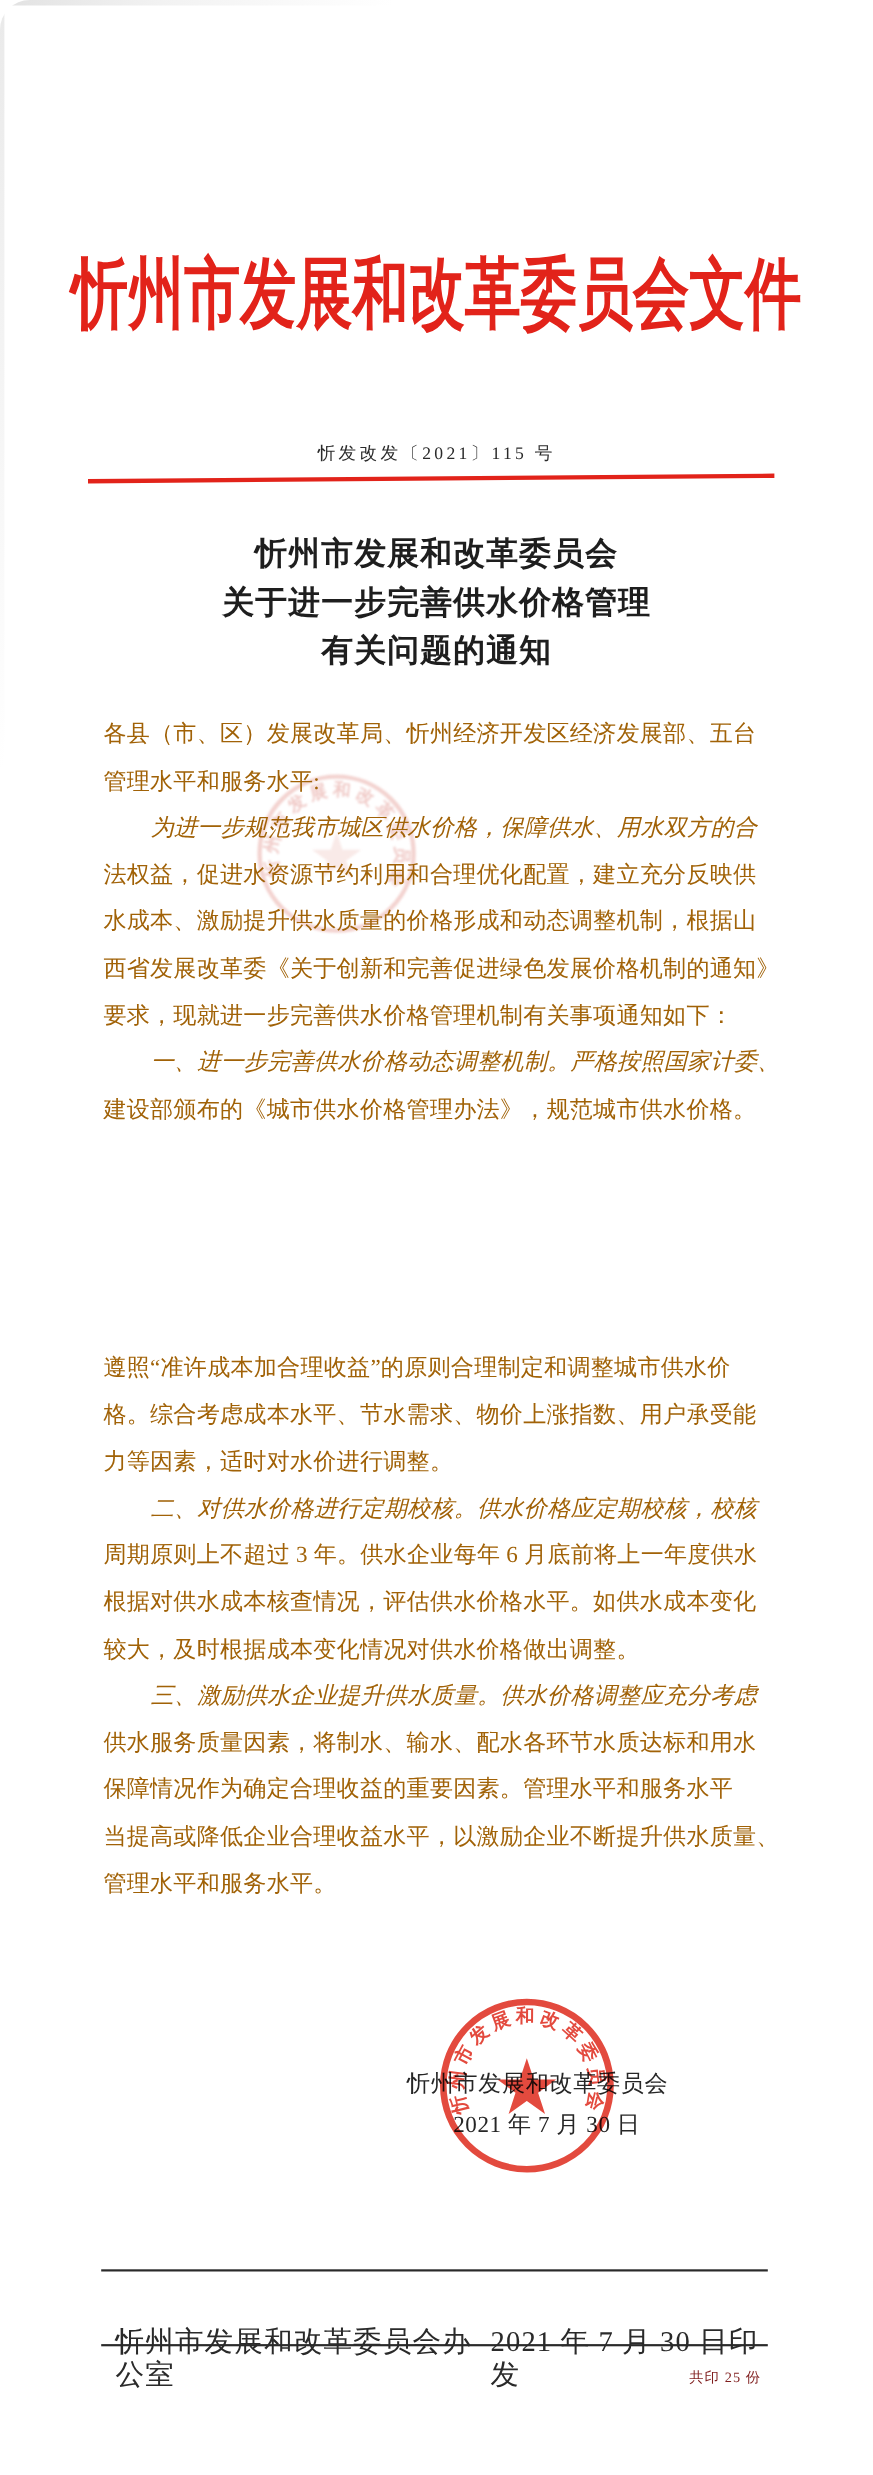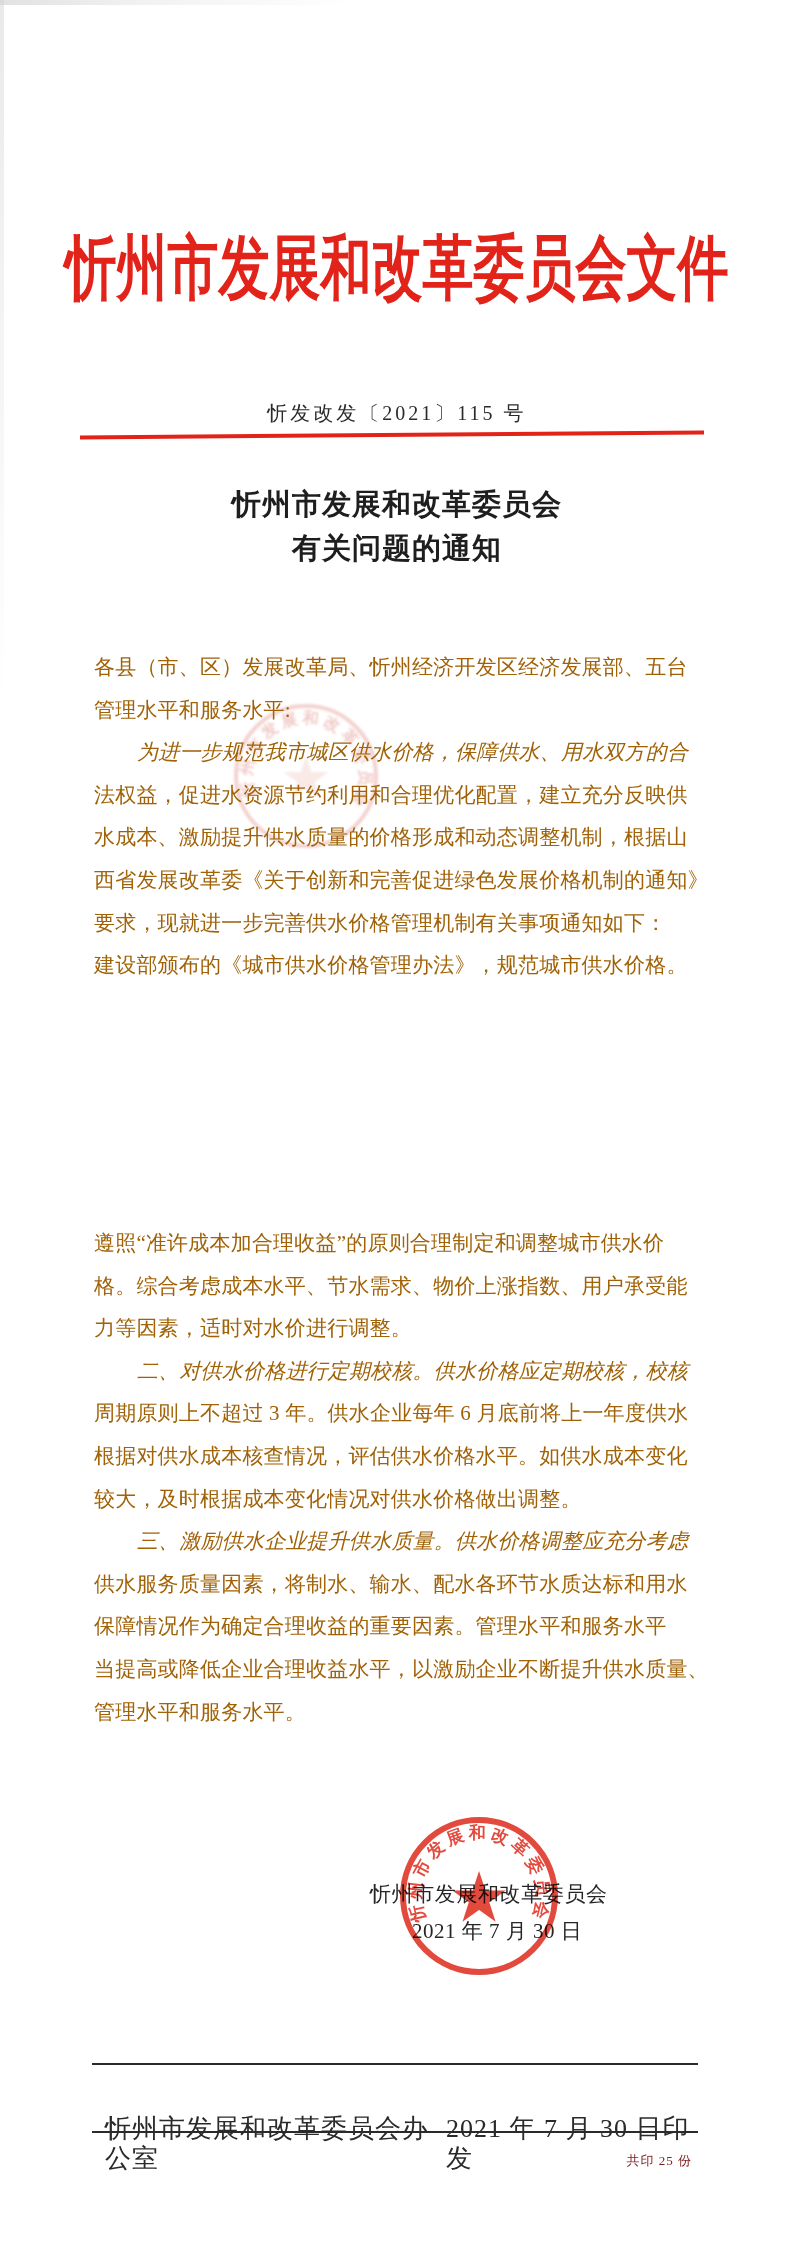--- a/index.html
+++ b/index.html
@@ -1,40 +1,41 @@
 <!DOCTYPE html>
 <html><head>
 <meta charset="utf-8">
 <style>
   html,body{margin:0;padding:0;background:#ffffff;}
   .page{
     position:relative;width:794px;height:2250px;margin:0 auto;
     background:#ffffff;overflow:hidden;
     font-family:"Liberation Serif","DejaVu Serif",serif;
     color:#262626;
+    border-radius:27px;
   }
   
   .edge-top{position:absolute;left:0;top:0;width:100%;height:5px;
     background:linear-gradient(90deg,#c9c9c9 0%,#e7e7e7 18%,rgba(255,255,255,0) 45%);
     opacity:.55;}
   .edge-left{position:absolute;left:0;top:0;width:4px;height:700px;
     background:linear-gradient(180deg,#d4d4d4,rgba(255,255,255,0));opacity:.5;}
 
   .red-header{
     position:absolute;top:238px;left:0;width:100%;text-align:center;
     line-height:62px;
   }
   .red-header span{
     display:inline-block;font-size:51px;font-weight:700;color:#e2231a;
     letter-spacing:0px;transform:scaleY(1.38);transform-origin:center center;
     white-space:nowrap;
   }
   .doc-number{
     position:absolute;top:399px;left:0;width:100%;text-align:center;
-    font-size:20px;line-height:28px;letter-spacing:3px;color:#2a2a2a;
+    font-size:16px;line-height:28px;letter-spacing:3px;color:#2a2a2a;
   }
   .red-rule{
     position:absolute;left:80px;top:433px;width:624px;height:4px;
     background:#e2231a;transform:rotate(-0.45deg);
   }
   .doc-title{
     position:absolute;top:482px;left:0;width:100%;text-align:center;
     font-size:29px;font-weight:700;line-height:44px;color:#1e1e1e;
     letter-spacing:1px;
   }
@@ -93,20 +94,21 @@
   <div class="red-header">
     <span>忻州市发展和改革委员会文件</span>
   </div>
 
   <div class="doc-number">忻发改发〔2021〕115 号</div>
 
   <div class="red-rule"></div>
 
   <div class="doc-title">
     <div class="line">忻州市发展和改革委员会</div>
+    <div class="line">关于进一步完善供水价格管理</div>
     <div class="line">有关问题的通知</div>
   </div>
 
   <svg class="ghost-seal" viewBox="0 0 170 170">
     <defs>
       <path id="ghostArc" d="M 36,109 A 54,54 0 1 1 134,109" fill="none"></path>
     </defs>
     <circle cx="85" cy="85" r="70" fill="none" stroke="rgba(210,85,72,0.26)" stroke-width="4"></circle>
     <text font-size="16" letter-spacing="4" fill="rgba(205,80,68,0.30)">
       <textPath href="#ghostArc" startOffset="2%">忻州市发展和改革委员会</textPath>
@@ -115,20 +117,21 @@
   </svg>
 
   <div class="body-block body-p1">
     <div class="line">各县（市、区）发展改革局、忻州经济开发区经济发展部、五台</div>
     <div class="line">管理水平和服务水平:</div>
     <div class="line indent">为进一步规范我市城区供水价格，保障供水、用水双方的合</div>
     <div class="line">法权益，促进水资源节约利用和合理优化配置，建立充分反映供</div>
     <div class="line">水成本、激励提升供水质量的价格形成和动态调整机制，根据山</div>
     <div class="line">西省发展改革委《关于创新和完善促进绿色发展价格机制的通知》</div>
     <div class="line">要求，现就进一步完善供水价格管理机制有关事项通知如下：</div>
+    <div class="line indent">一、进一步完善供水价格动态调整机制。严格按照国家计委、</div>
     <div class="line">建设部颁布的《城市供水价格管理办法》，规范城市供水价格。</div>
   </div>
 
   <div class="body-block body-p2">
     <div class="line">遵照“准许成本加合理收益”的原则合理制定和调整城市供水价</div>
     <div class="line">格。综合考虑成本水平、节水需求、物价上涨指数、用户承受能</div>
     <div class="line">力等因素，适时对水价进行调整。</div>
     <div class="line indent">二、对供水价格进行定期校核。供水价格应定期校核，校核</div>
     <div class="line">周期原则上不超过 3 年。供水企业每年 6 月底前将上一年度供水</div>
     <div class="line">根据对供水成本核查情况，评估供水价格水平。如供水成本变化</div>

